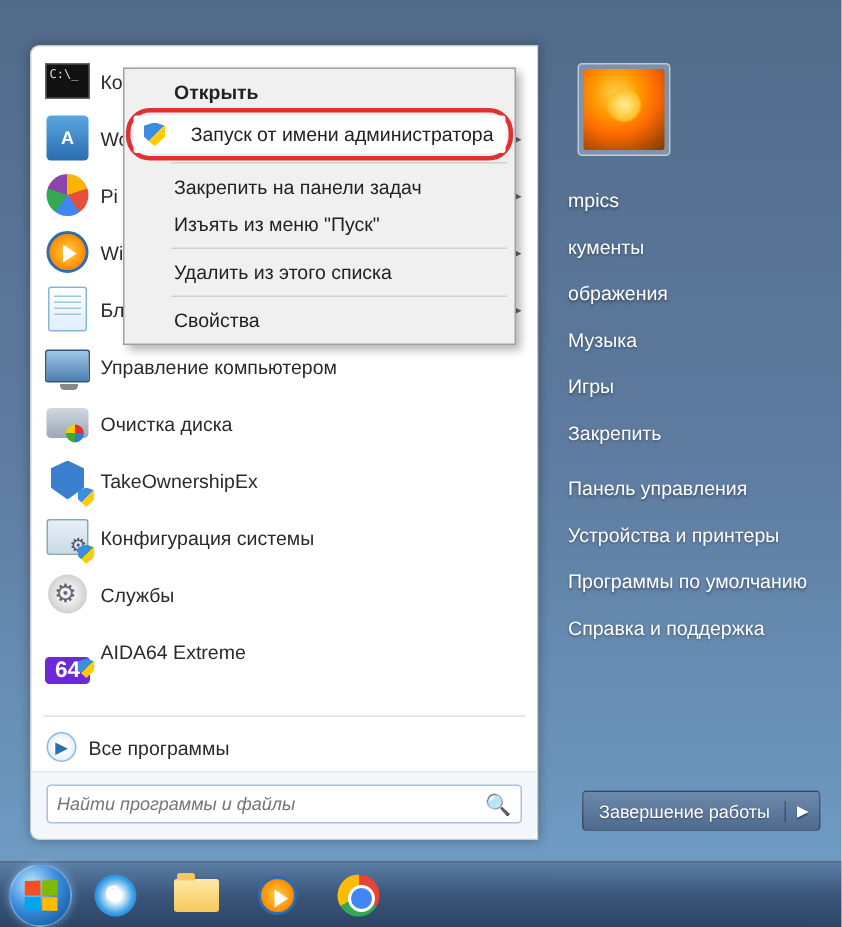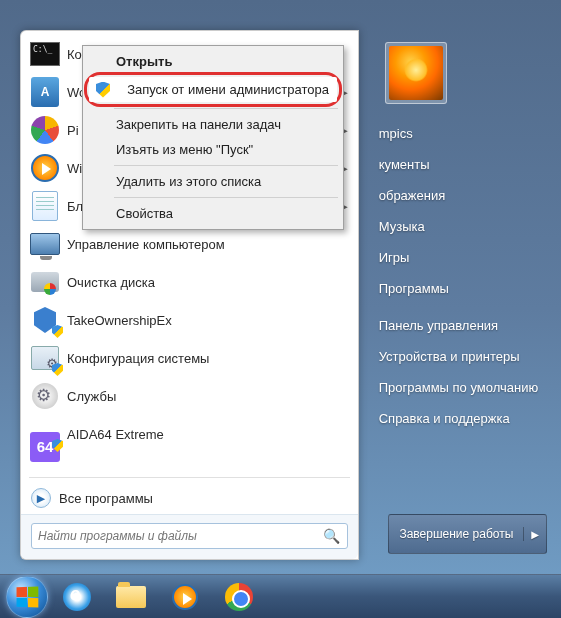--- a/index.html
+++ b/index.html
@@ -22,21 +22,21 @@
 
 .divider { height: 1px; background: #e0e0e0; margin: 4px 8px; }
 .all-programs { display:flex; align-items:center; padding: 6px 10px; font-size: 13px; color: #2a2a2a; }
 .all-programs .arr { width: 20px; height: 20px; border-radius: 50%; background: radial-gradient(circle,#fff 30%,#cde3f5 100%); border:1px solid #8fb8da; display:flex; align-items:center; justify-content:center; font-size:11px; color:#2a6db0; margin-right:8px; }
 
 .search-row { padding: 8px 10px 10px; background: #f3f7fb; border-top: 1px solid #dbe6ef; border-radius: 0 0 6px 6px; }
 .search-box { display:flex; align-items:center; height: 26px; background:#fff; border:1px solid #a6c2dd; border-radius:3px; padding: 0 6px; }
 .search-box input { flex:1; border:0; outline:0; font-size: 12px; font-style: italic; color:#777; background:transparent; }
 .search-box .mag { color:#2a6db0; font-size:14px; }
 
-.shutdown { position:absolute; right: 14px; bottom: 64px; height: 40px; display:flex; align-items:center; background: linear-gradient(#6d89ab,#4e6b8f); border:1px solid rgba(0,0,0,.3); border-radius:3px; color:#fff; font-size:12px; text-shadow:0 1px 1px rgba(0,0,0,.4); }
+.shutdown { position:absolute; right: 14px; bottom: 64px; height: 27px; display:flex; align-items:center; background: linear-gradient(#6d89ab,#4e6b8f); border:1px solid rgba(0,0,0,.3); border-radius:3px; color:#fff; font-size:12px; text-shadow:0 1px 1px rgba(0,0,0,.4); }
 .shutdown-main { padding: 0 10px; border-right:1px solid rgba(0,0,0,.3); }
 .shutdown-arr { padding: 0 7px; font-size: 10px; }
 
 .context-menu { position:absolute; left: 82px; top: 45px; width: 262px; background: #f0f0f0; border:1px solid #a0a0a0; box-shadow: 3px 3px 6px rgba(0,0,0,.3); padding: 3px; font-size: 13px; color:#222; z-index: 50; }
 .ctx-item { display:flex; align-items:center; padding: 5px 8px 5px 30px; position:relative; border-radius:2px; }
 .ctx-sep { height:1px; background:#d0d0d0; margin:3px 2px 3px 28px; }
 .ctx-icon { position:absolute; left:6px; width:16px; height:16px; display:flex; align-items:center; justify-content:center; }
 .ctx-highlight { border: 3px solid #e03030; border-radius: 16px; padding: 2px; margin: -2px; }
 .ctx-highlight .ctx-item { background:#fff;justify-content:flex-end; }
 .ctx-bold { font-weight: 600; text-align: right; }
@@ -55,21 +55,21 @@
 .i-cmd { width:30px;height:24px;background:#111;border:1px solid #666;position:relative;} .i-cmd::before{content:"C:\\_";color:#ddd;font-size:8px;position:absolute;left:2px;top:2px;font-family:monospace;}
 .i-word { width:28px;height:30px;background:linear-gradient(#5aa7e0,#2a6db0);border-radius:3px;display:flex;align-items:center;justify-content:center;color:#fff;font-weight:bold;font-size:12px;} 
 .i-picasa { width:28px;height:28px;border-radius:50%;background:conic-gradient(#f7b500 0 72deg,#e94e3a 72deg 144deg,#4285f4 144deg 216deg,#34a853 216deg 288deg,#8c44ad 288deg 360deg);} 
 .i-media { width:28px;height:28px;border-radius:50%;background:radial-gradient(circle,#ffd24a 0%,#ff8a00 70%);border:2px solid #2a6db0;position:relative;} .i-media::before{content:"";position:absolute;left:9px;top:7px;border-left:9px solid #fff;border-top:6px solid transparent;border-bottom:6px solid transparent;}
 .i-notepad { width:26px;height:30px;background:linear-gradient(#fff,#dfeeff);border:1px solid #89b4da;border-radius:2px;position:relative;} .i-notepad::before{content:"";position:absolute;left:3px;right:3px;top:5px;height:1px;background:#9cc;box-shadow:0 4px 0 #9cc,0 8px 0 #9cc,0 12px 0 #9cc;}
 .i-comp { width:30px;height:22px;background:linear-gradient(#9fc7ea,#4d7fb0);border:1px solid #30567d;border-radius:2px;position:relative;} .i-comp::after{content:"";position:absolute;left:9px;top:22px;width:12px;height:4px;background:#888;border-radius:0 0 3px 3px;}
 .i-disk { width:28px;height:20px;background:linear-gradient(#d0d8df,#9aa7b4);border-radius:3px;position:relative;} .i-disk::before{content:"";position:absolute;right:3px;bottom:-3px;width:12px;height:12px;border-radius:50%;background:conic-gradient(#e03030 0 90deg,#2a7fd4 90deg 180deg,#3aaa3a 180deg 270deg,#ffcc00 270deg 360deg);}
 .i-take { width:22px;height:26px;background:#3a7fce;clip-path:polygon(50% 0,100% 20%,100% 70%,50% 100%,0 70%,0 20%);} 
 .i-msconfig { width:28px;height:24px;background:linear-gradient(#e8f0f7,#c8d8e7);border:1px solid #8aa;border-radius:2px;position:relative;} .i-msconfig::before{content:"⚙";position:absolute;right:0;bottom:-2px;font-size:13px;color:#556;}
 .i-services { width:26px;height:26px;background:radial-gradient(circle,#eee 30%,#bbb 100%);border-radius:50%;position:relative;} .i-services::before{content:"⚙";position:absolute;left:4px;top:2px;font-size:17px;color:#667;}
-.i-aida { width:30px;height:30px;background:#8b5cf6;color:#fff;font-size:15px;font-weight:bold;display:flex;align-items:center;justify-content:center;border-radius:3px;margin-top:25px;} 
+.i-aida { width:30px;height:18px;background:#6d28d9;color:#fff;font-size:15px;font-weight:bold;display:flex;align-items:center;justify-content:center;border-radius:3px;margin-top:25px;} 
 .i-ie { width:28px;height:28px;border-radius:50%;background:radial-gradient(circle,#fff 20%,#3aa0e8 60%,#0a5fa8 100%);position:relative;} .i-ie::before{content:"e";color:#fff;font-size:18px;font-style:italic;font-weight:bold;position:absolute;left:7px;top:1px;}
 .i-folder { width:30px;height:22px;background:linear-gradient(#ffe9a8,#f5c858);border-radius:2px;position:relative;} .i-folder::before{content:"";position:absolute;left:2px;top:-4px;width:12px;height:5px;background:#f5c858;border-radius:2px 2px 0 0;}
 .i-chrome { width:28px;height:28px;border-radius:50%;background:conic-gradient(#ea4335 0 120deg,#34a853 120deg 240deg,#fbbc05 240deg 360deg);position:relative;} .i-chrome::before{content:"";position:absolute;left:7px;top:7px;width:14px;height:14px;border-radius:50%;background:#4285f4;border:2px solid #fff;}
 .badge-shield { position:absolute; right:-2px; bottom:-2px; }
 </style>
 </head>
 <body>
 
 <div class="start-menu">
   <div class="left-panel">
@@ -161,21 +161,21 @@
 
   <div class="right-panel">
     <div class="user-pic">
         <div class="user-pic-inner"></div>
       </div>
     <div class="right-item"><span>mpics</span></div>
     <div class="right-item"><span>кументы</span></div>
     <div class="right-item"><span>ображения</span></div>
     <div class="right-item"><span>Музыка</span></div>
     <div class="right-item"><span>Игры</span></div>
-    <div class="right-item"><span>Программы</span></div>
+    <div class="right-item"><span>Закрепить</span></div>
     <div style="height:6px"></div>
     <div class="right-item"><span>Панель управления</span></div>
     <div class="right-item"><span>Устройства и принтеры</span></div>
     <div class="right-item"><span>Программы по умолчанию</span></div>
     <div class="right-item"><span>Справка и поддержка</span></div>
   </div>
 </div>
 
 <div class="shutdown">
   <span class="shutdown-main">Завершение работы</span>

